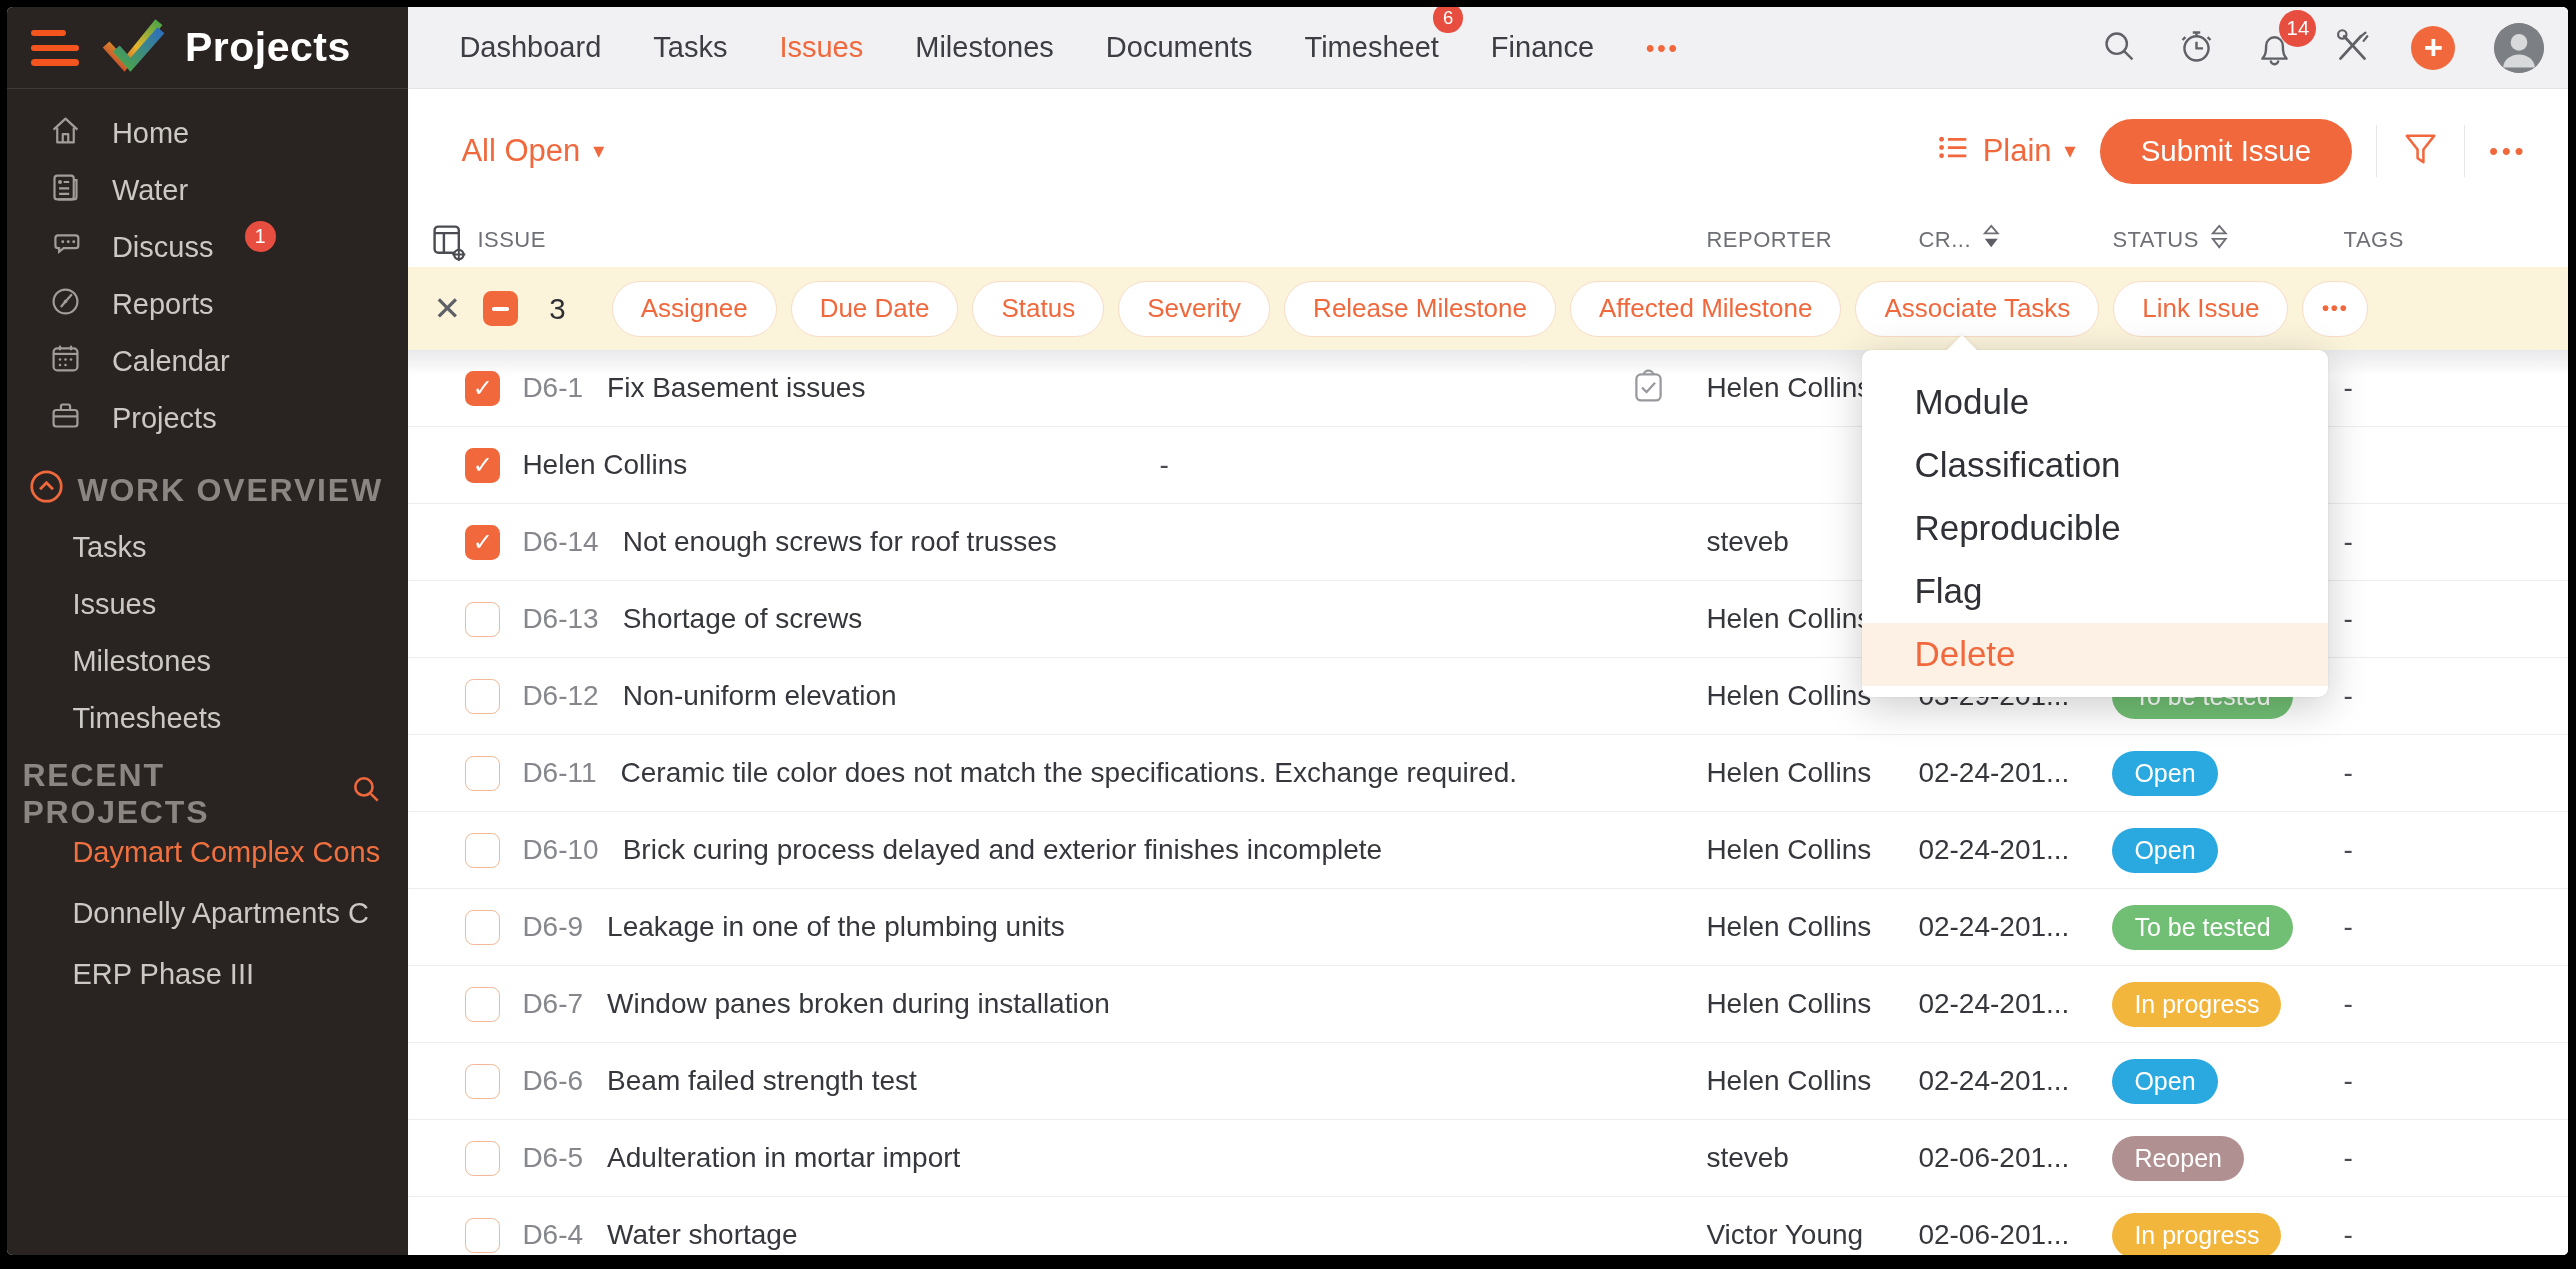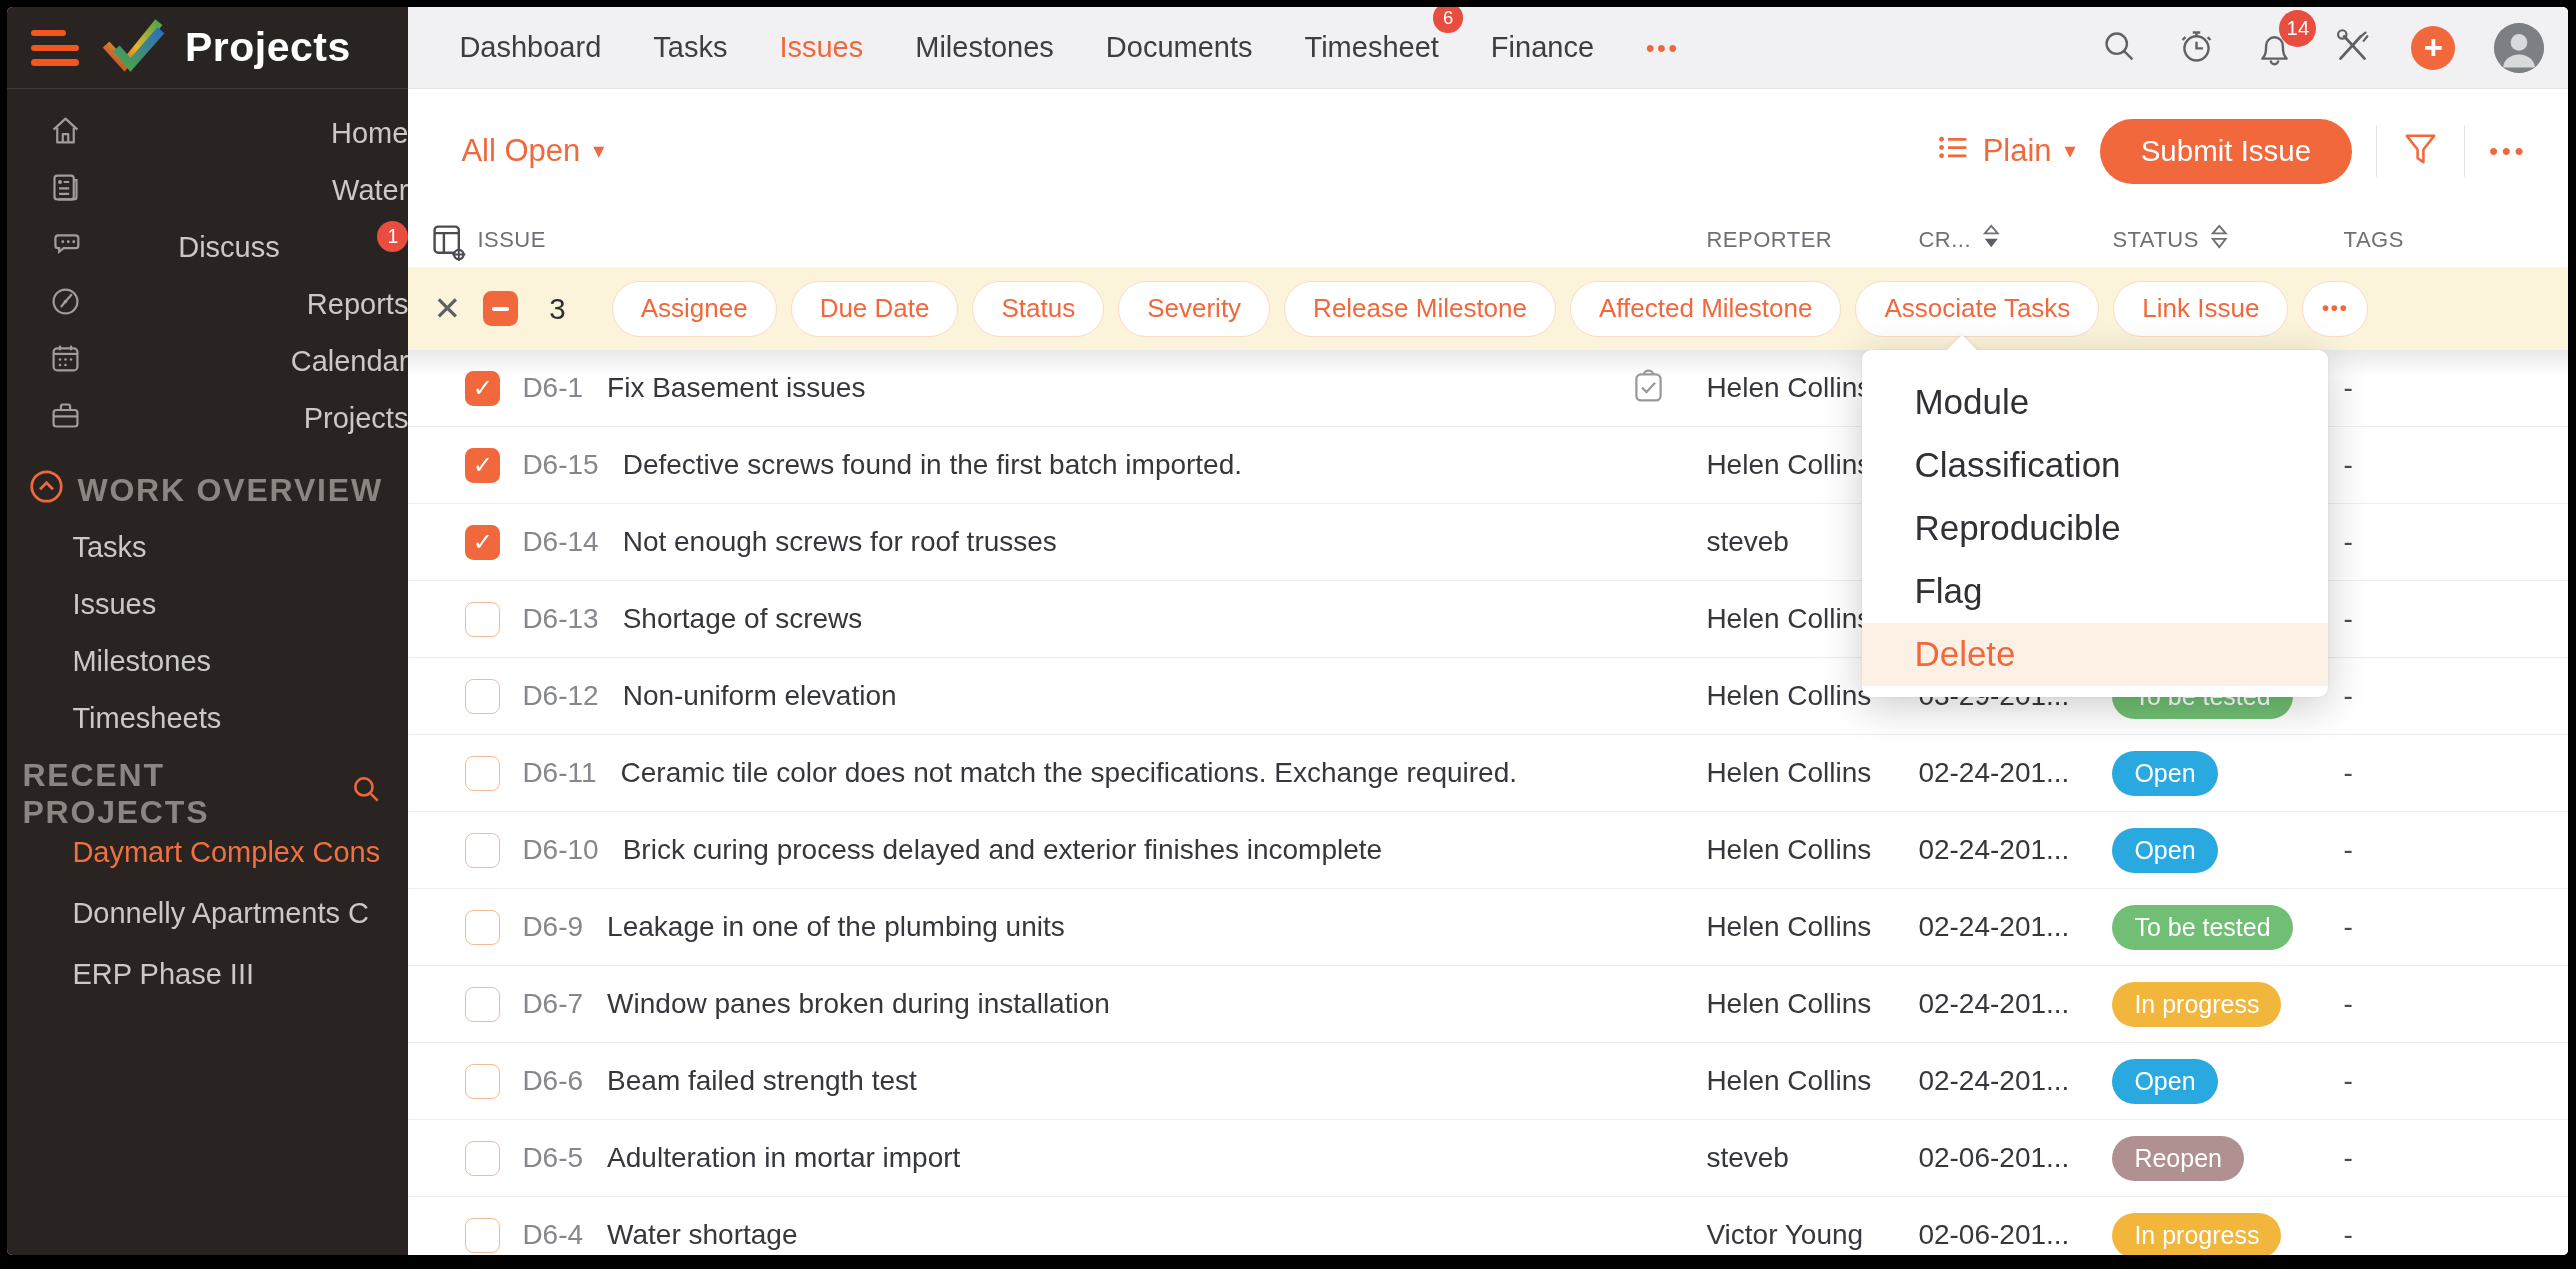--- a/index.html
+++ b/index.html
@@ -13,21 +13,21 @@
   .logo-row{height:81px;border-bottom:0.9px solid #403a36;display:flex;align-items:center;
             padding-left:24px;gap:20.3px;}
   .burger{display:flex;flex-direction:column;gap:8.3px;cursor:pointer;}
   .burger span{height:6.5px;border-radius:3.7px;background:#f4541d;display:block;}
   .burger span:nth-child(1){width:35px;}
   .burger span:nth-child(2){width:48px;}
   .burger span:nth-child(3){width:48px;}
   .logo-title{color:#fff;font-size:41px;font-weight:700;letter-spacing:0.5px;}
   .side-nav{padding-top:15.7px;}
   .side-item{height:57px;display:flex;align-items:center;padding-left:42px;gap:29.5px;
-             font-size:29px;color:#ccc8c4;cursor:pointer;justify-content:space-between;}
+             font-size:29px;color:#ccc8c4;cursor:pointer;}
   .side-item svg{flex:0 0 33px;}
   .num-badge{background:#e84e40;color:#fff;border-radius:50%;min-width:31px;height:31px;
              display:inline-flex;align-items:center;justify-content:center;font-size:19.4px;}
   .side-item .num-badge{margin-left:1.8px;transform:translateY(-11px);}
   .section{margin-top:14.8px;}
   .section-head{height:57px;display:flex;align-items:center;gap:13px;padding-left:22px;
                 color:#8b8682;font-size:32px;font-weight:700;letter-spacing:1.8px;}
   .section-head.recent{padding-left:15px;margin-top:18.5px;}
   .section-head .spacer{flex:1;}
   .sub-item{height:57px;display:flex;align-items:center;padding-left:65px;font-size:29px;
@@ -383,24 +383,20 @@
           <div class="cell-text w-created"></div>
           <div class="w-status"></div>
           <div class="cell-text w-tags tags-dash">-</div>
         </div>
         <div class="row">
           <div class="cell-check">
             <span class="cb on">
               <span class="tick">✓</span>
             </span>
           </div>
-          <div class="cell-issue">
-            <span class="issue-id">D6-15</span>
-            <span class="issue-title">Defective screws found in the first batch imported.</span>
-          </div>
           <div class="cell-text w-reporter">Helen Collins</div>
           <div class="cell-text w-created"></div>
           <div class="w-status"></div>
           <div class="cell-text w-tags tags-dash">-</div>
         </div>
         <div class="row">
           <div class="cell-check">
             <span class="cb on">
               <span class="tick">✓</span>
             </span>

